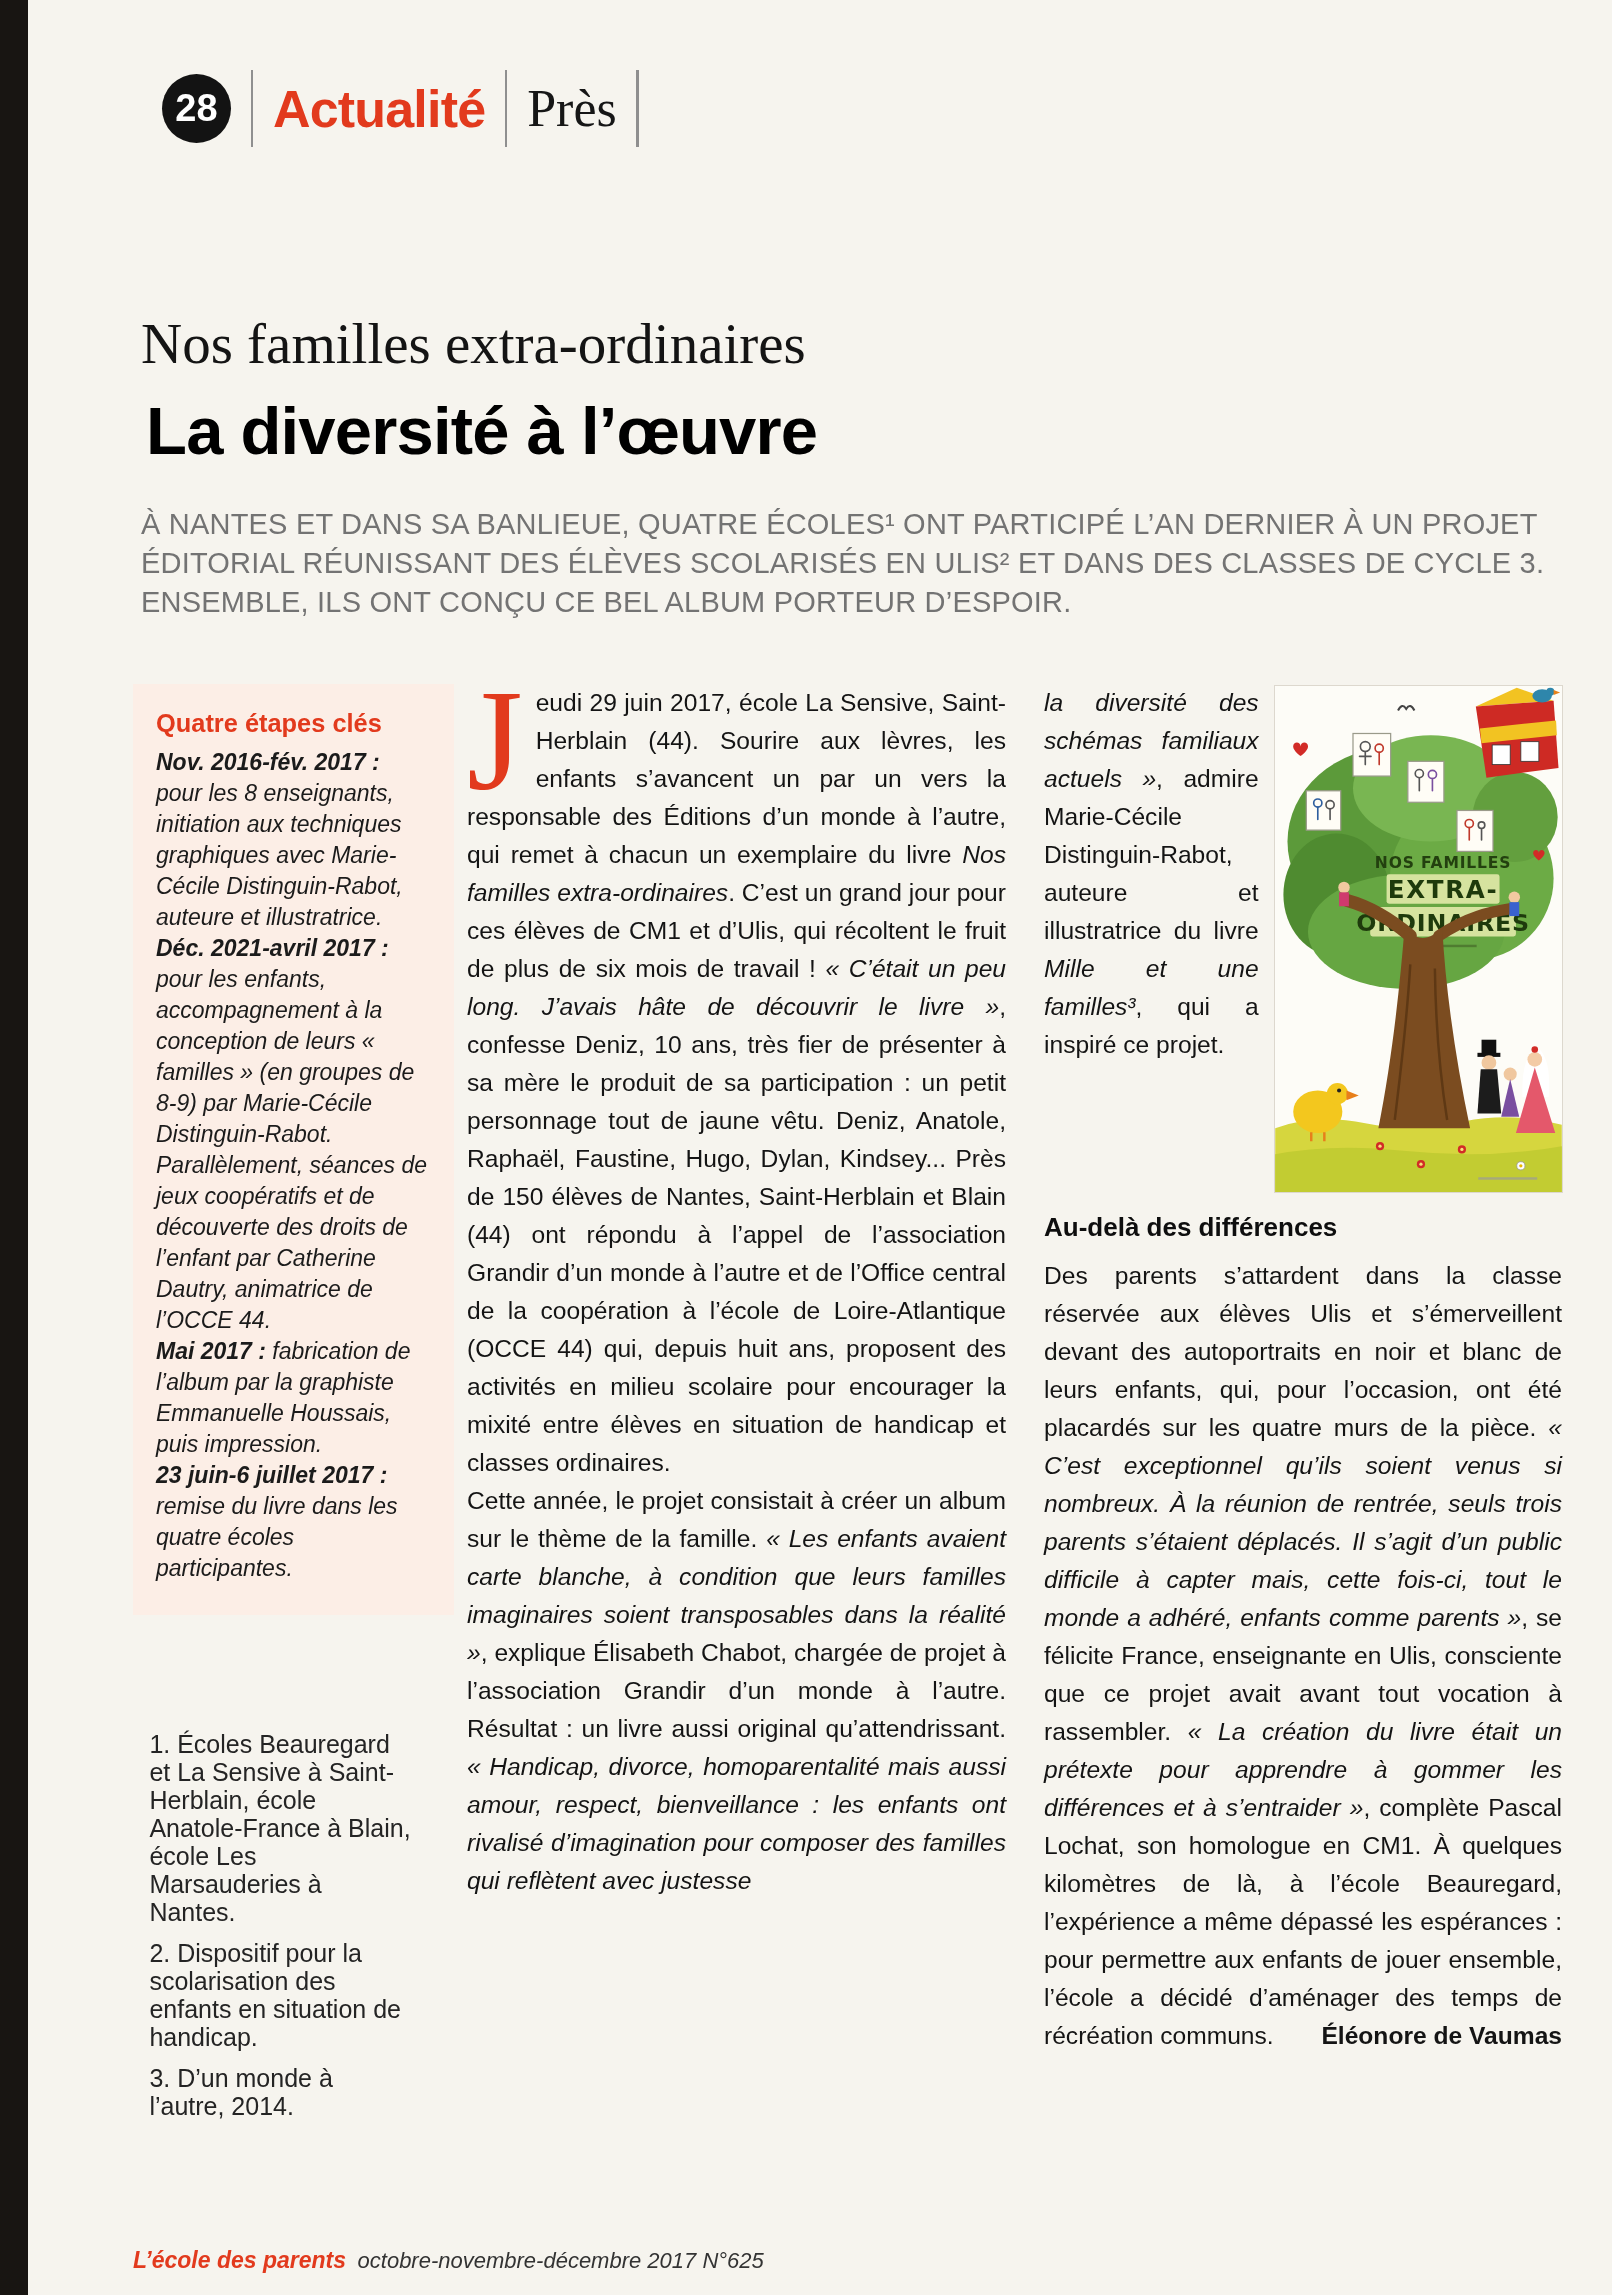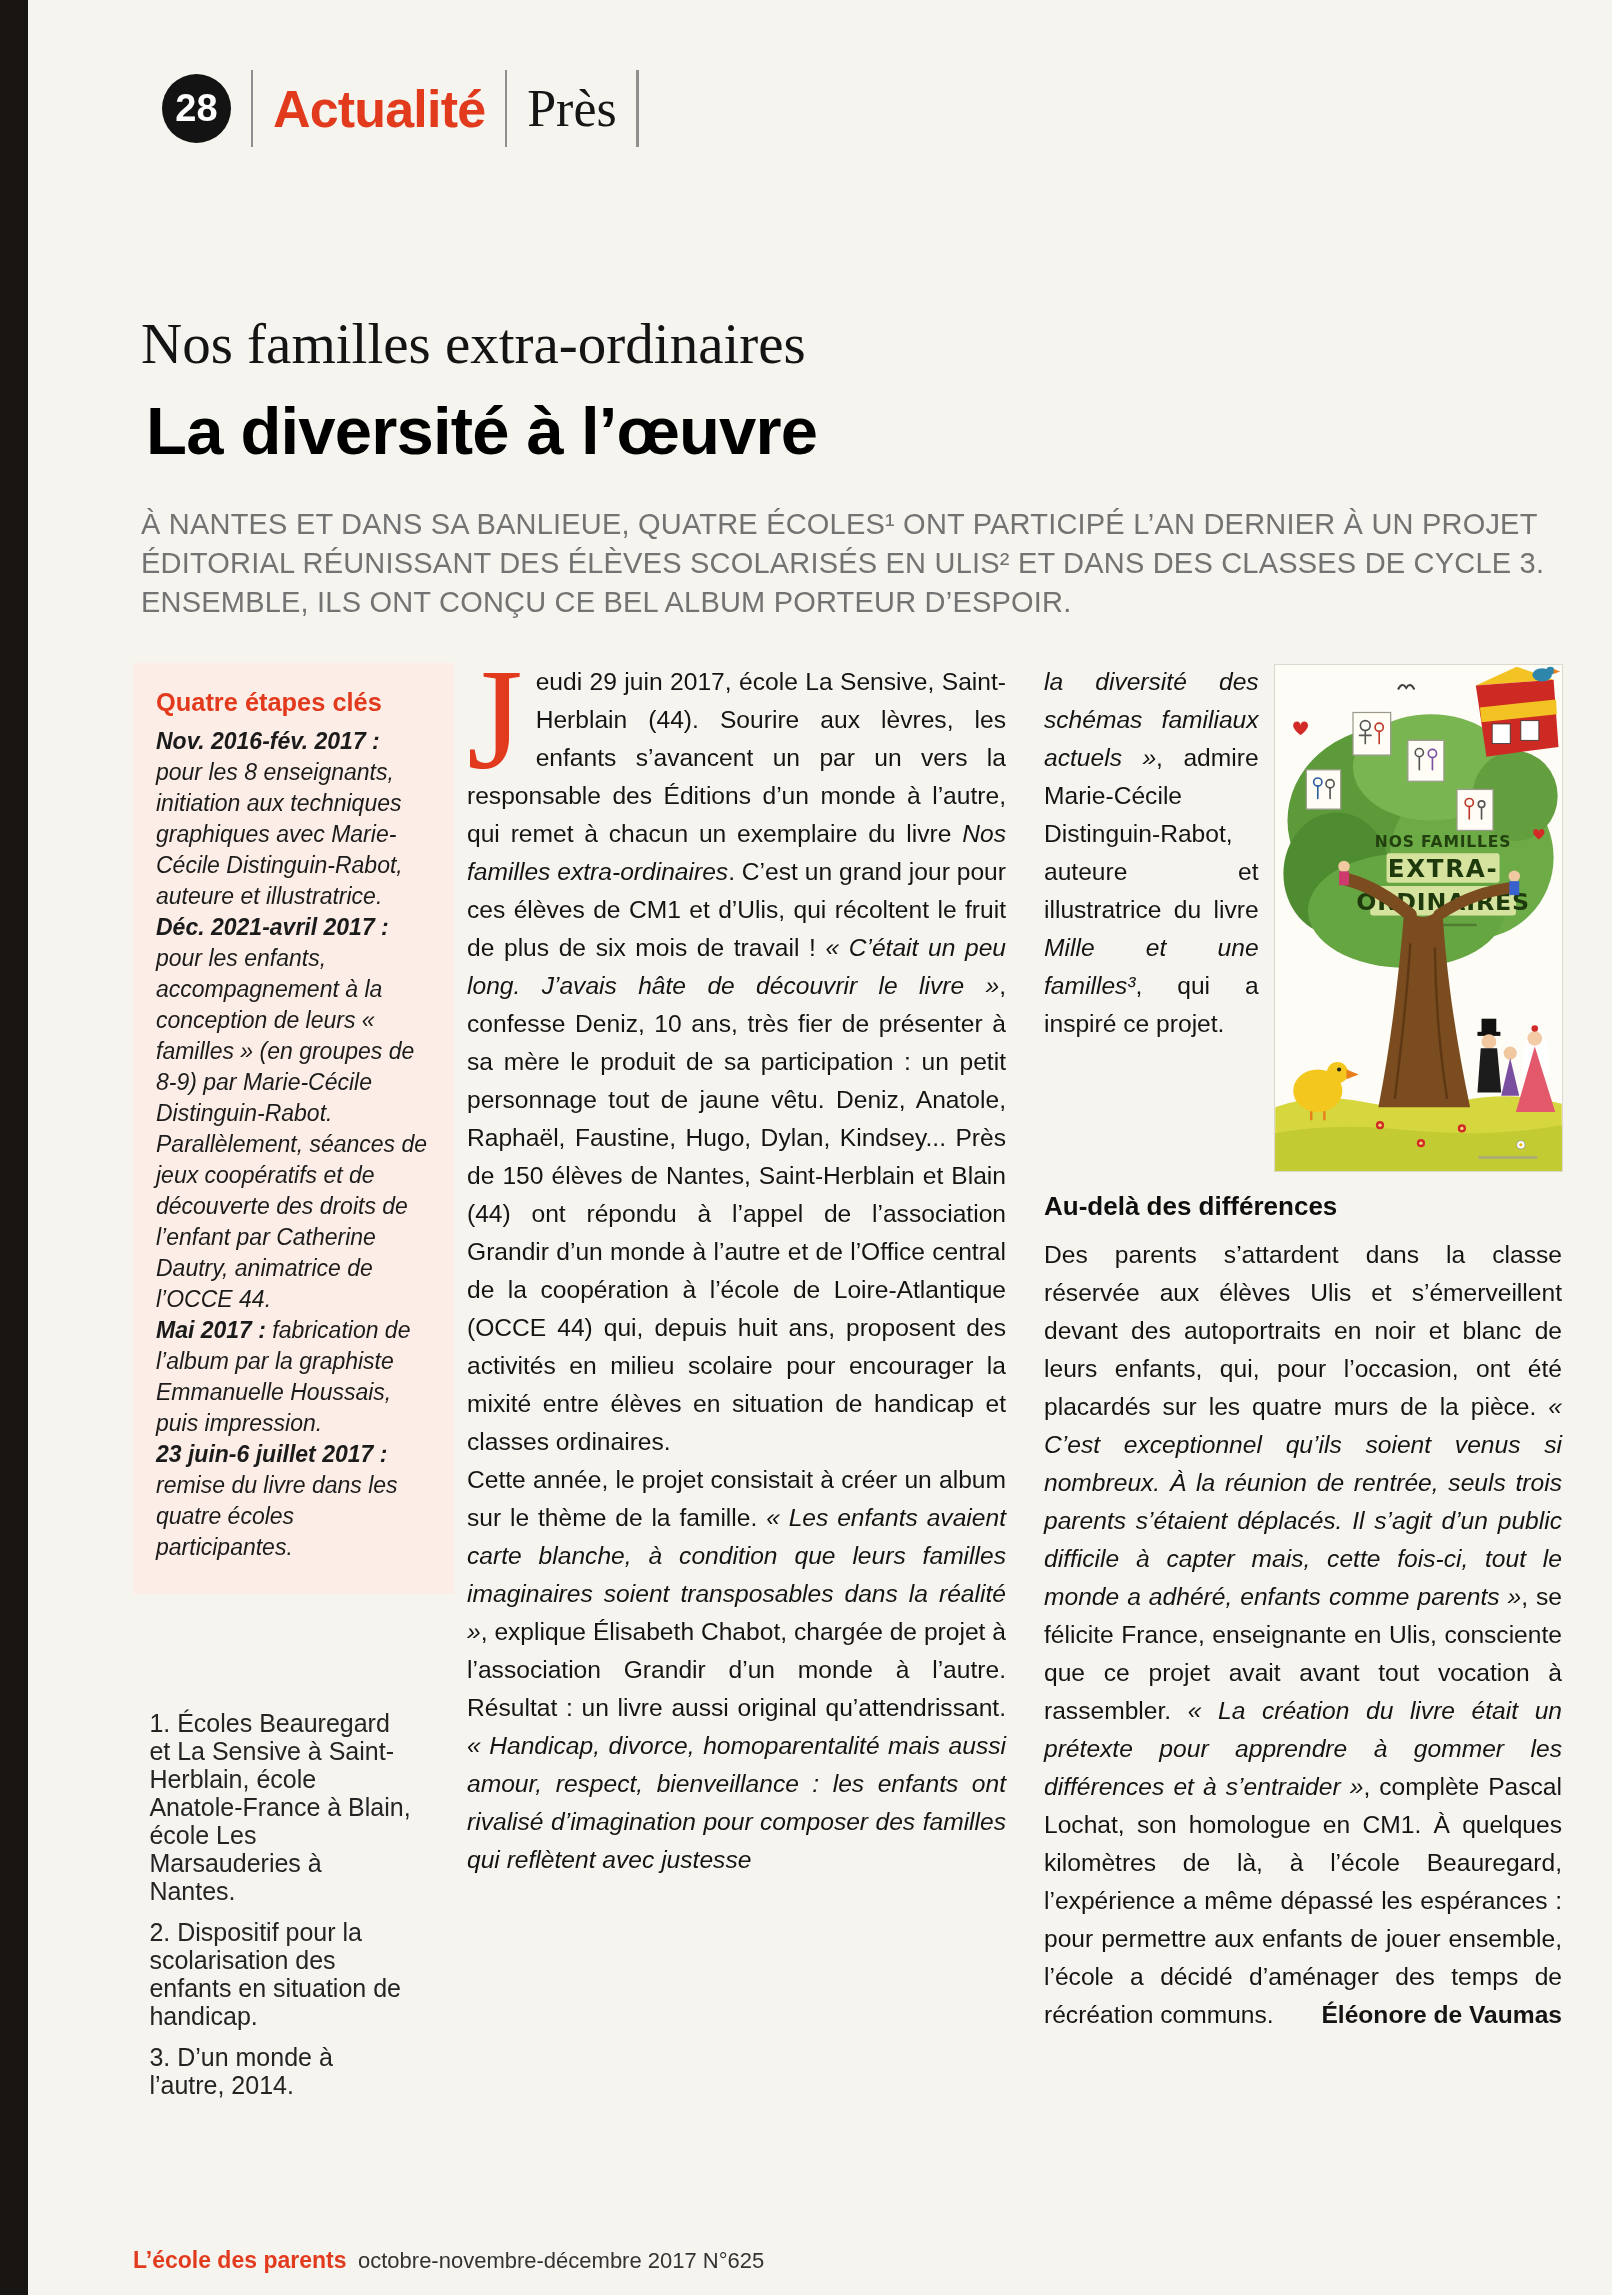--- a/index.html
+++ b/index.html
@@ -19,21 +19,21 @@
 
   
   .kicker{position:absolute;left:141px;top:311px;font-family:"Liberation Serif",serif;
           font-size:57px;color:#141414;}
   .headline{position:absolute;left:138px;top:384px;margin:8px;font-size:67px;font-weight:bold;
           color:#000;letter-spacing:-0.8px;}
   .standfirst{position:absolute;left:141px;top:505px;width:1441px;font-size:29px;
           line-height:39px;color:#737373;letter-spacing:0.2px;}
 
   
-  .columns{position:absolute;left:133px;top:663px;width:1429px;display:flex;align-items:flex-start;}
+  .columns{position:absolute;left:133px;top:684px;width:1429px;display:flex;align-items:flex-start;}
   .col-left{flex:none;width:321px;}
   .sidebar{background:#fceee6;padding:24.6px 23px 31px;}
   .sidebar-title{color:#e23a1d;font-size:25.4px;font-weight:bold;margin:0 0 9.8px;}
   .sidebar-step{font-style:italic;font-size:23px;line-height:31px;color:#1b1b1b;margin:0;}
   .step-date{font-weight:bold;}
   .footnotes{margin:115px 0 0 16.4px;width:262px;}
   .footnote{font-size:25px;line-height:28px;color:#242424;margin:0 0 13px;}
 
   .col-mid{flex:none;width:539px;margin-left:13px;font-size:24.6px;line-height:38px;
            color:#141414;text-align:justify;}
@@ -43,21 +43,21 @@
 
   .col-right{flex:none;width:518px;margin-left:38px;font-size:24.6px;line-height:38px;color:#141414;}
   .cover{float:right;width:287px;height:506px;margin:1.6px 0 16.4px 16.4px;background:#fff;
          outline:0.8px solid #ddd8ce;}
   .cover svg{display:block;}
   .intro{margin:0;text-align:justify;}
   .subhead{clear:both;font-size:26px;font-weight:bold;color:#0e0e0e;margin:34px 0 11.5px;}
   .rbody{margin:0;text-align:justify;}
   .byline{font-weight:bold;text-align:right;margin-top:-38px;font-size:24.6px;}
 
-  .footerline{position:absolute;left:133px;top:2247px;font-size:22px;color:#333;}
+  .footerline{position:absolute;left:133px;top:2247px;font-size:22px;color:#333;font-style:italic;}
   .footerline .mag{color:#e23a1d;font-weight:bold;font-size:23px;margin-right:11.5px;}
 
   .it{font-style:italic;}
 </style>
 </head>
 <body>
 
 <div class="page">
   <div class="spine"></div>
   <div class="edge-right"></div>

